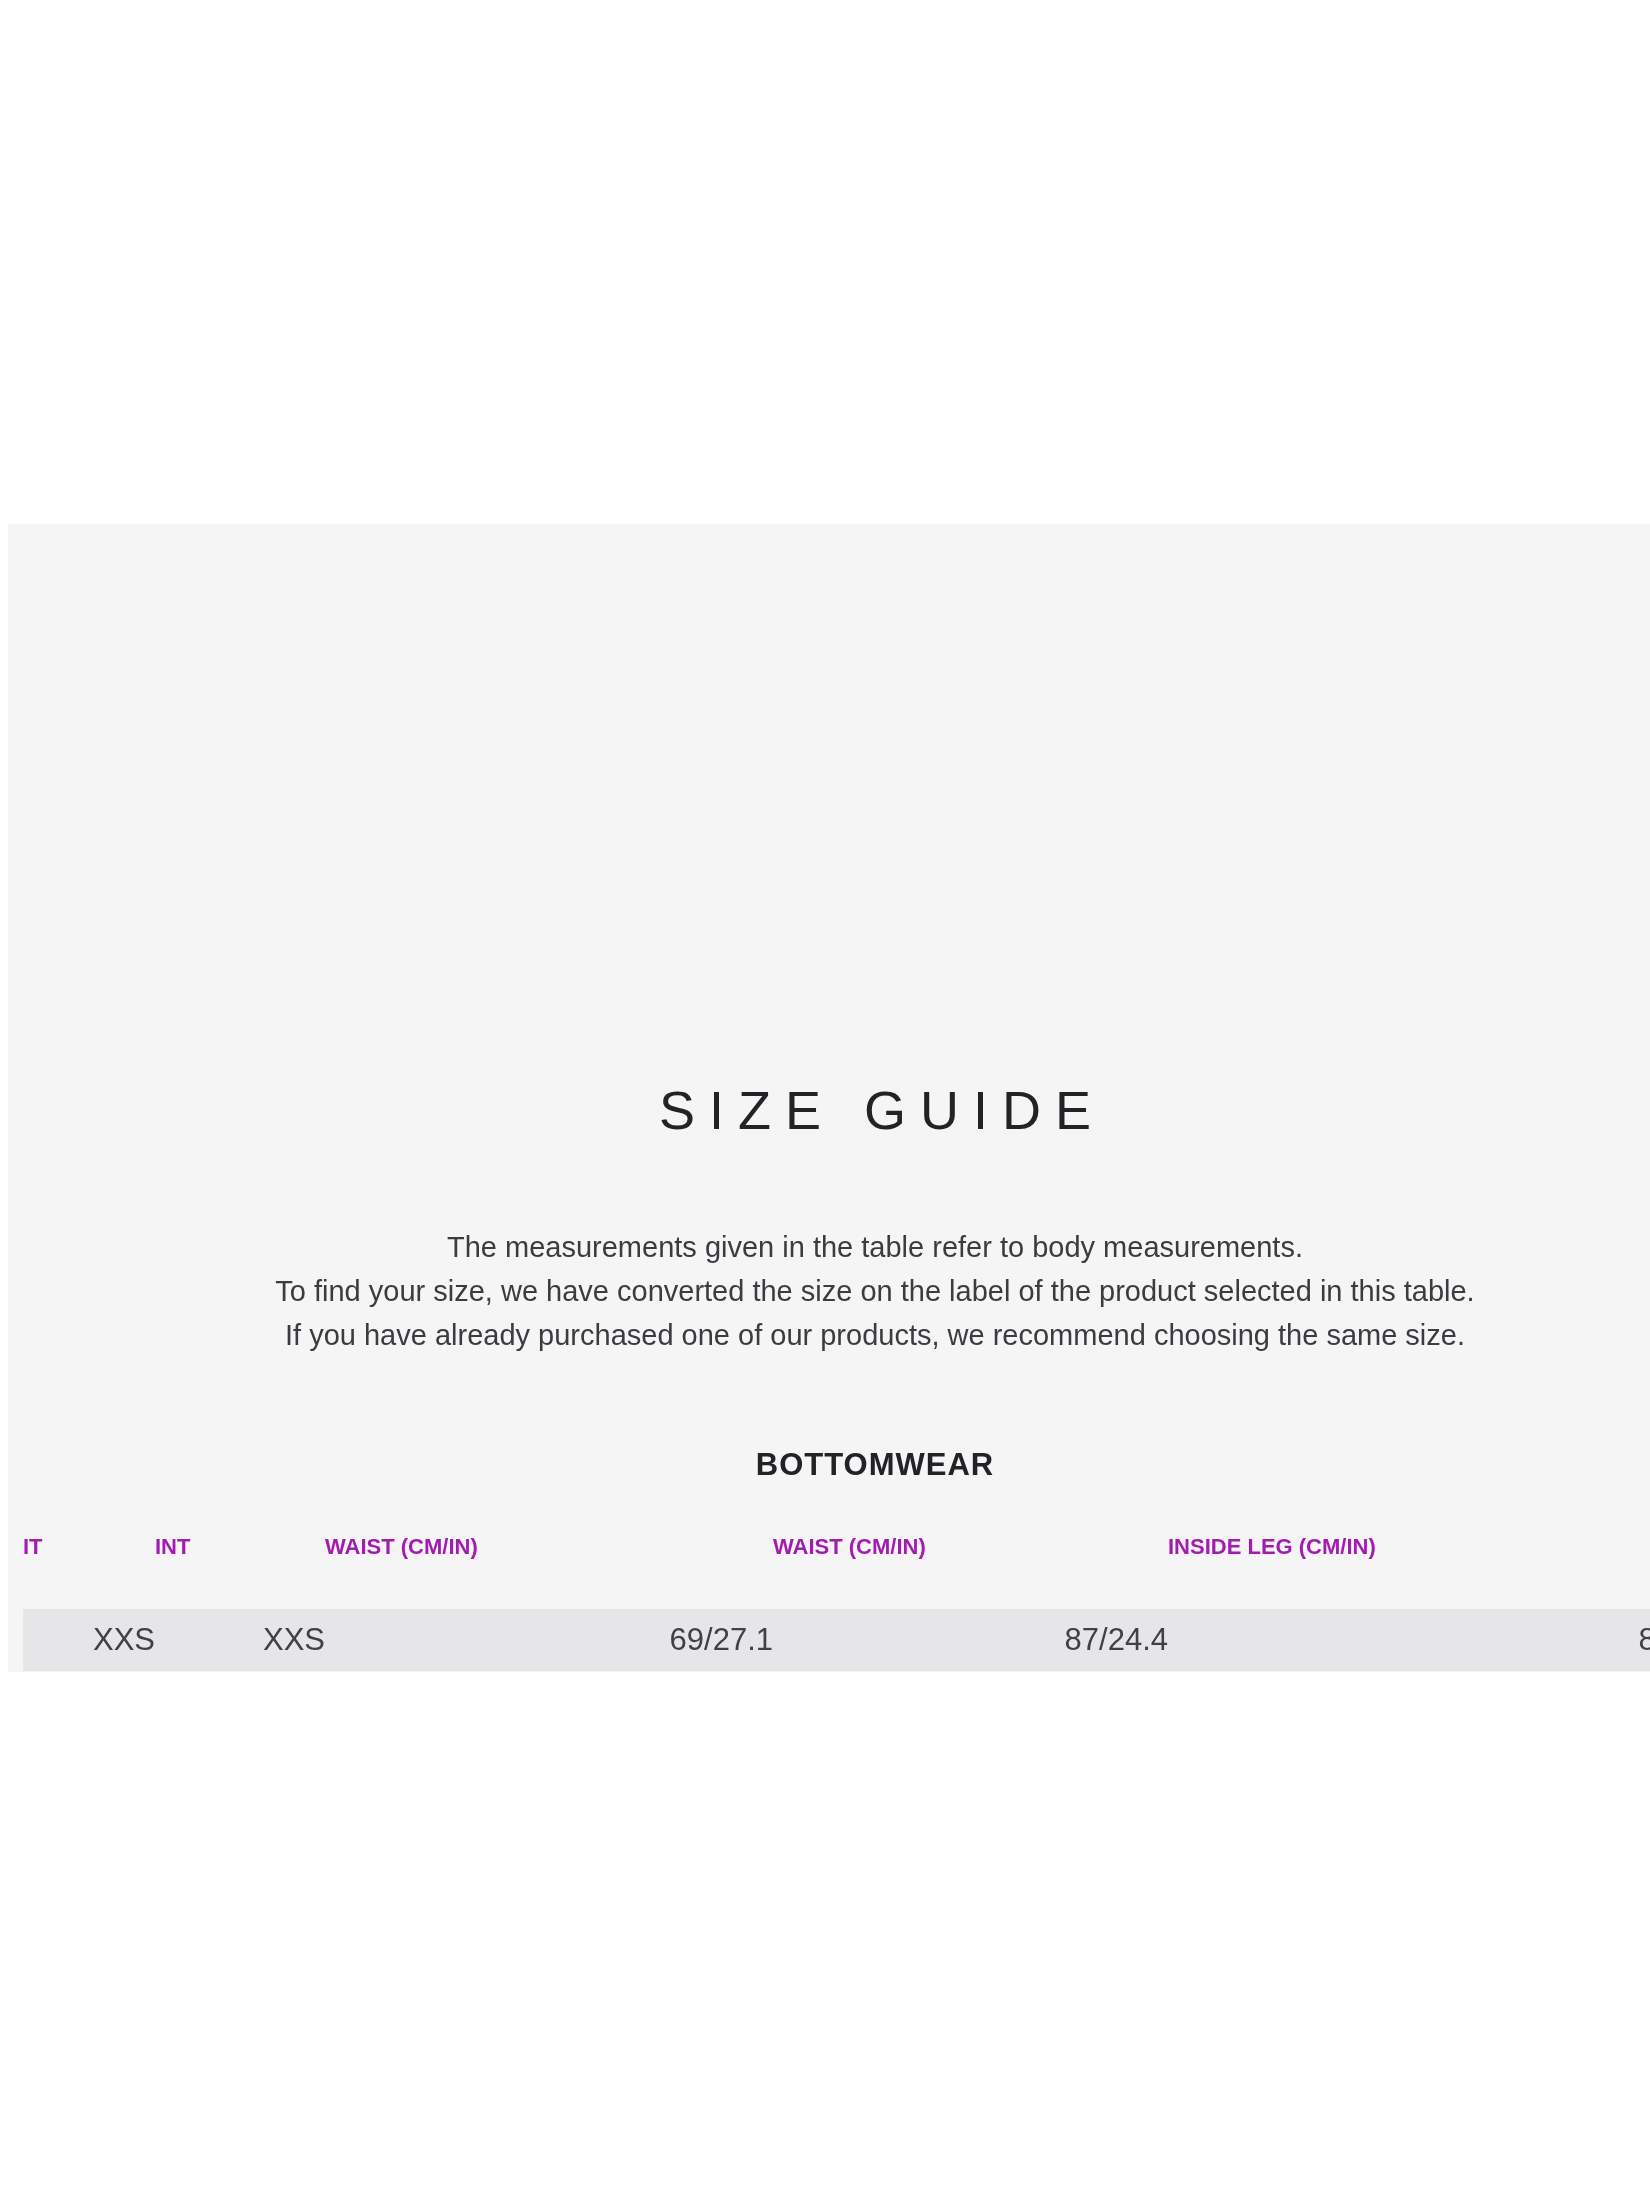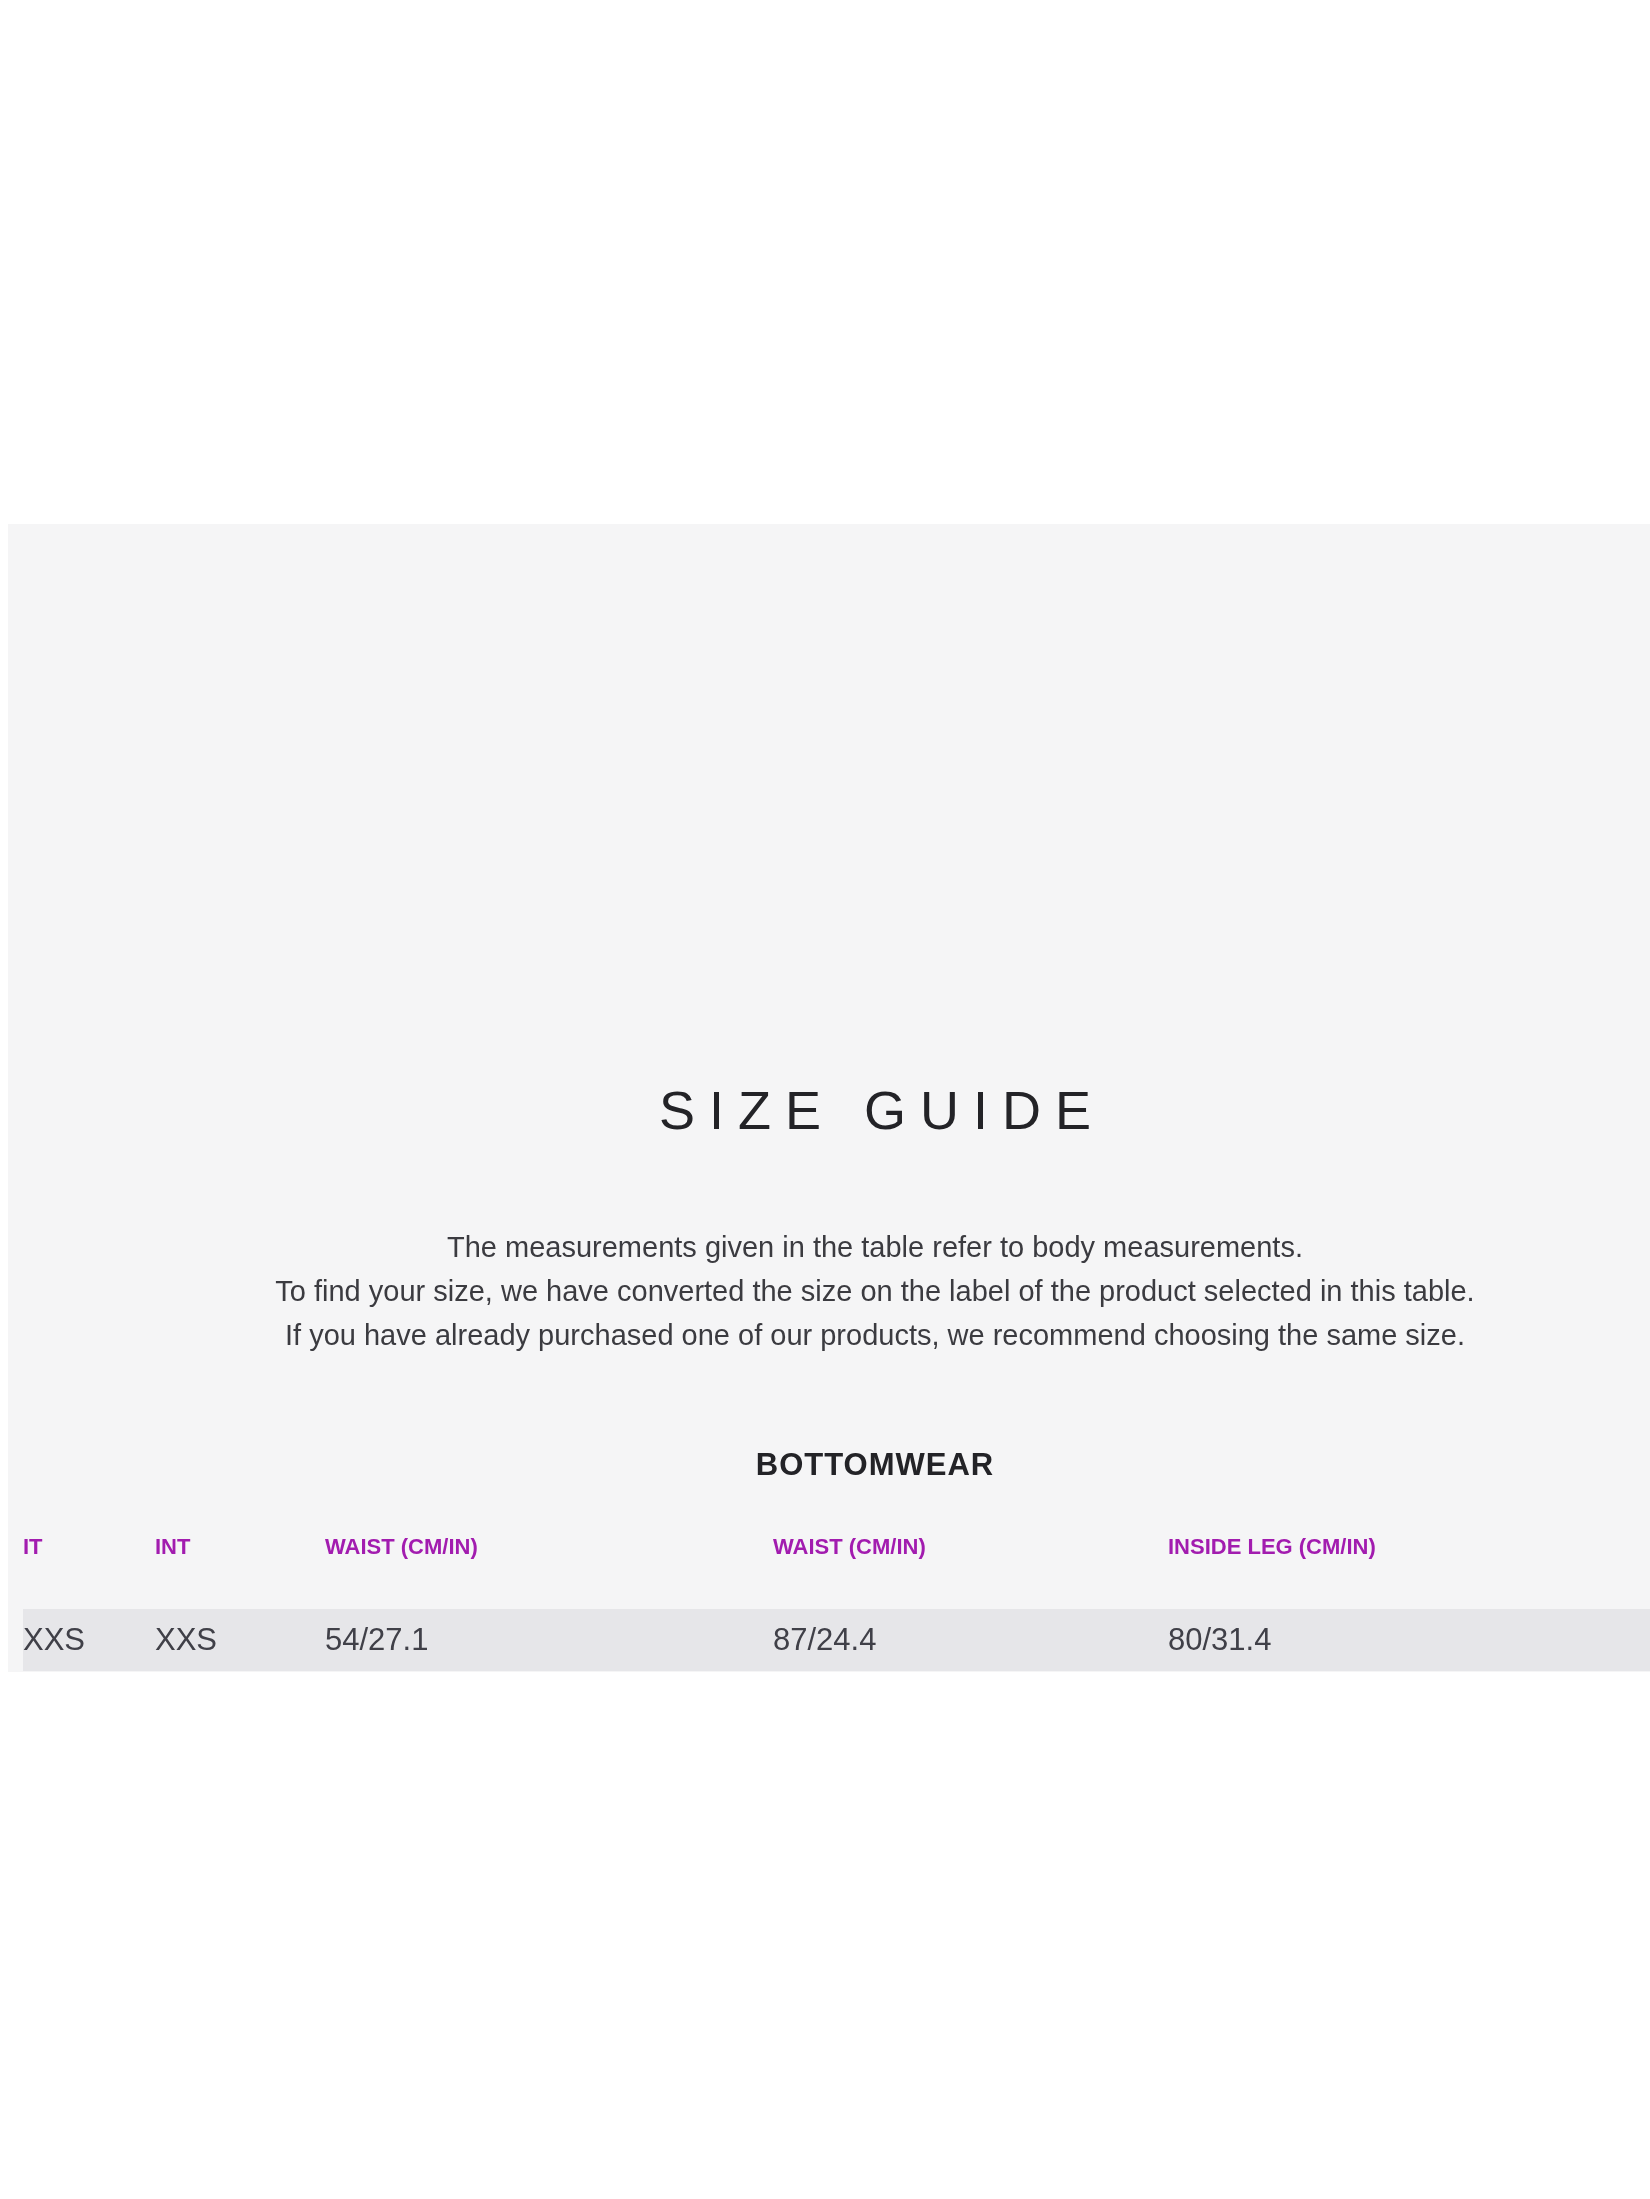--- a/index.html
+++ b/index.html
@@ -87,21 +87,21 @@
     color: #a21caf;
     text-align: left;
     padding: 0;
     white-space: nowrap;
   }
   .size-table td {
     height: 62px;
     font-size: 31px;
     font-weight: 400;
     color: #404048;
-    text-align: left;
+    text-align: right;
     vertical-align: middle;
     padding: 0;
     white-space: nowrap;
   }
   .size-table tbody tr:nth-child(odd) {
     background: var(--stripe-bg, #e6e6e9);
   }
   .size-table tbody tr:nth-child(even) {
     background: transparent;
   }
@@ -136,21 +136,21 @@
           <th>INT</th>
           <th>WAIST (CM/IN)</th>
           <th>WAIST (CM/IN)</th>
           <th>INSIDE LEG (CM/IN)</th>
         </tr>
       </thead>
       <tbody>
         <tr>
           <td>XXS</td>
           <td>XXS</td>
-          <td>54/27.1</td>
+          <td>69/27.1</td>
           <td>87/24.4</td>
           <td>80/31.4</td>
         </tr>
         <tr>
           <td>XS</td>
           <td>XS</td>
           <td>73/28.6</td>
           <td>91/35.7</td>
           <td>81/31.7</td>
         </tr>

